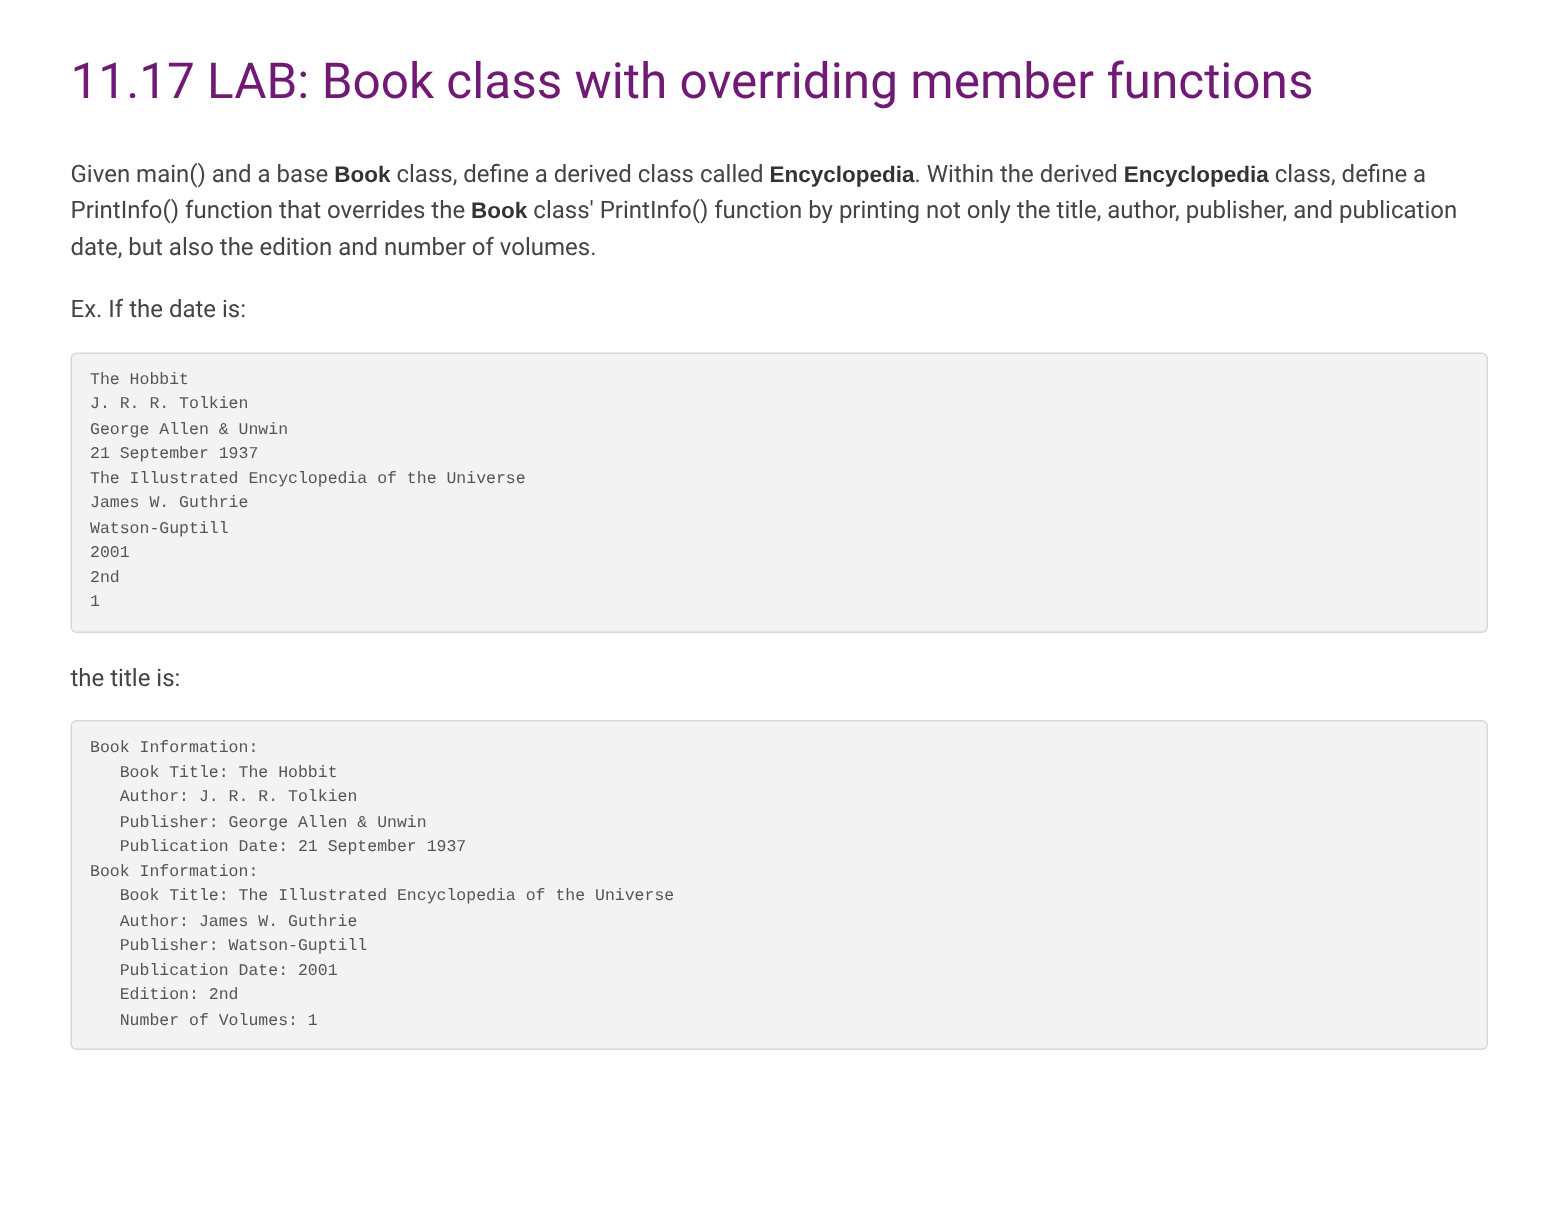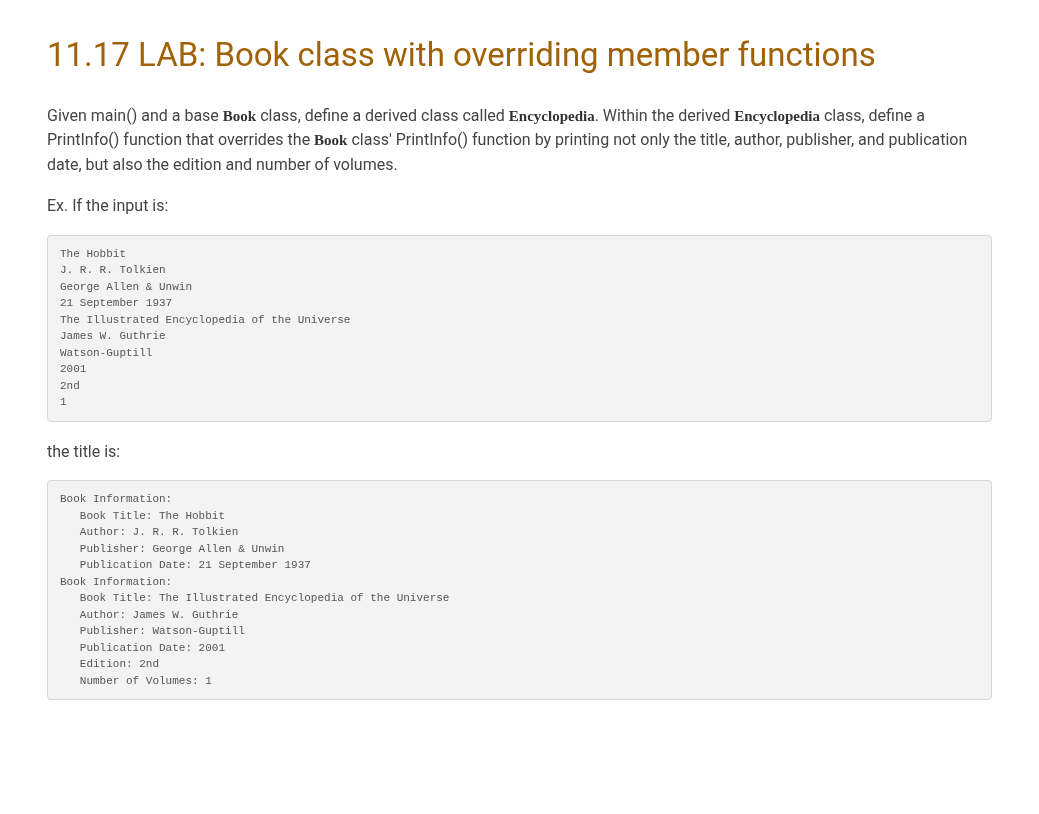--- a/index.html
+++ b/index.html
@@ -11,31 +11,31 @@
       font-family: -apple-system, BlinkMacSystemFont, "Segoe UI", Roboto, "Helvetica Neue", Arial, sans-serif;
       color: #333;
       background: #fff;
       padding: 20px 47px 30px 47px;
       font-size: 16px;
       line-height: 1.5;
     }
     h1 {
       font-size: 33px;
       font-weight: 400;
-      color: #a16207;
+      color: #701a75;
       margin-bottom: 24px;
       margin-top: 10px;
     }
     .para {
       color: #444;
       margin-bottom: 16px;
       line-height: 1.55;
     }
     code.inline {
-      font-family: Liberation Serif, serif;
+      font-family: Liberation Sans, sans-serif;
       font-weight: bold;
       font-size: 15px;
       color: #333;
     }
     pre.codeblock {
       background: #f3f3f3;
       border: 1px solid #d8d8d8;
       border-radius: 4px;
       padding: 10px 12px;
       font-family: "Courier New", Courier, monospace;
@@ -49,21 +49,21 @@
   </style>
 </head>
 <body>
 
 <h1>11.17 LAB: Book class with overriding member functions</h1>
 
 <p class="para">
   <span>Given main() and a base </span><code class="inline">Book</code><span> class, define a derived class called </span><code class="inline">Encyclopedia</code><span>. Within the derived </span><code class="inline">Encyclopedia</code><span> class, define a PrintInfo() function that overrides the </span><code class="inline">Book</code><span> class' PrintInfo() function by printing not only the title, author, publisher, and publication date, but also the edition and number of volumes.</span>
 </p>
 
-<p class="para">Ex. If the input is:</p>
+<p class="para">Ex. If the date is:</p>
 
 <pre class="codeblock">The Hobbit
 J. R. R. Tolkien
 George Allen &amp; Unwin
 21 September 1937
 The Illustrated Encyclopedia of the Universe
 James W. Guthrie
 Watson-Guptill
 2001
 2nd

